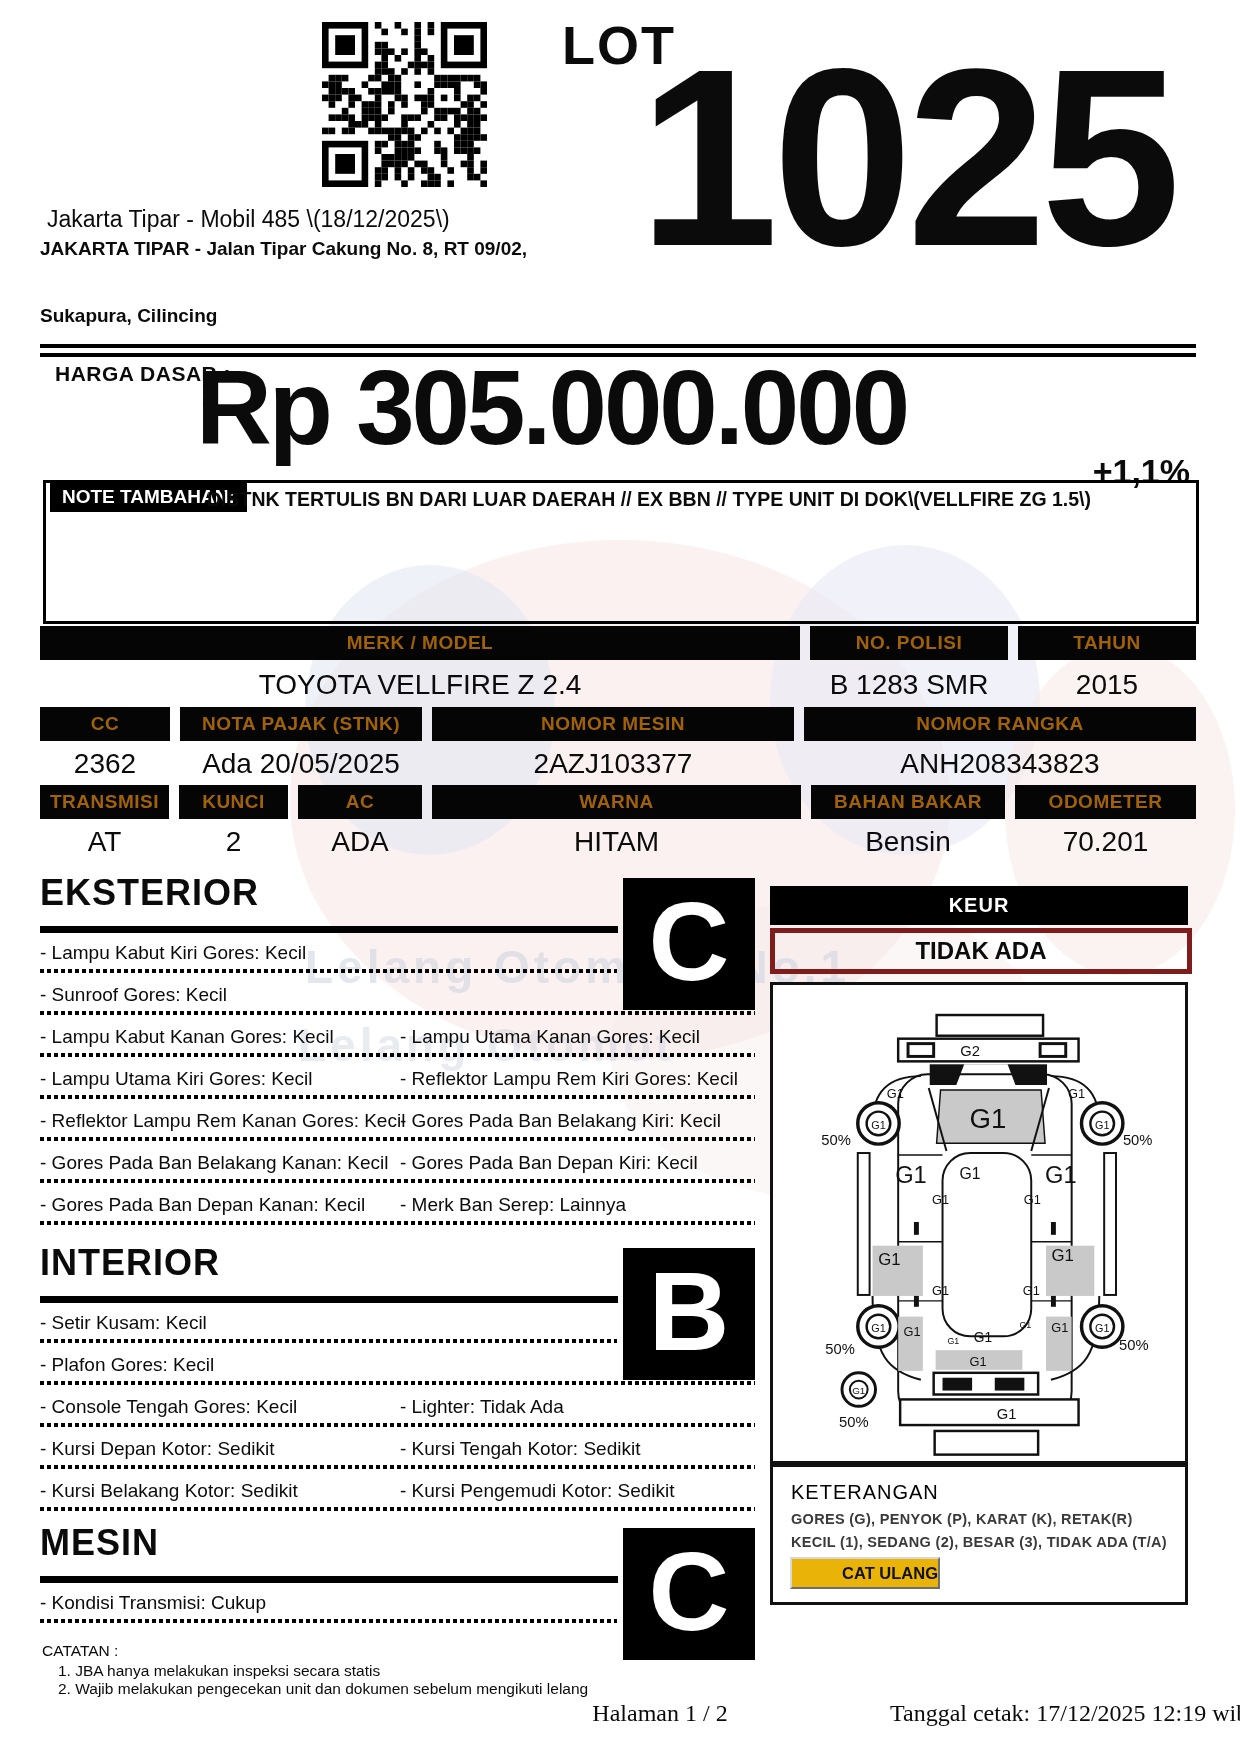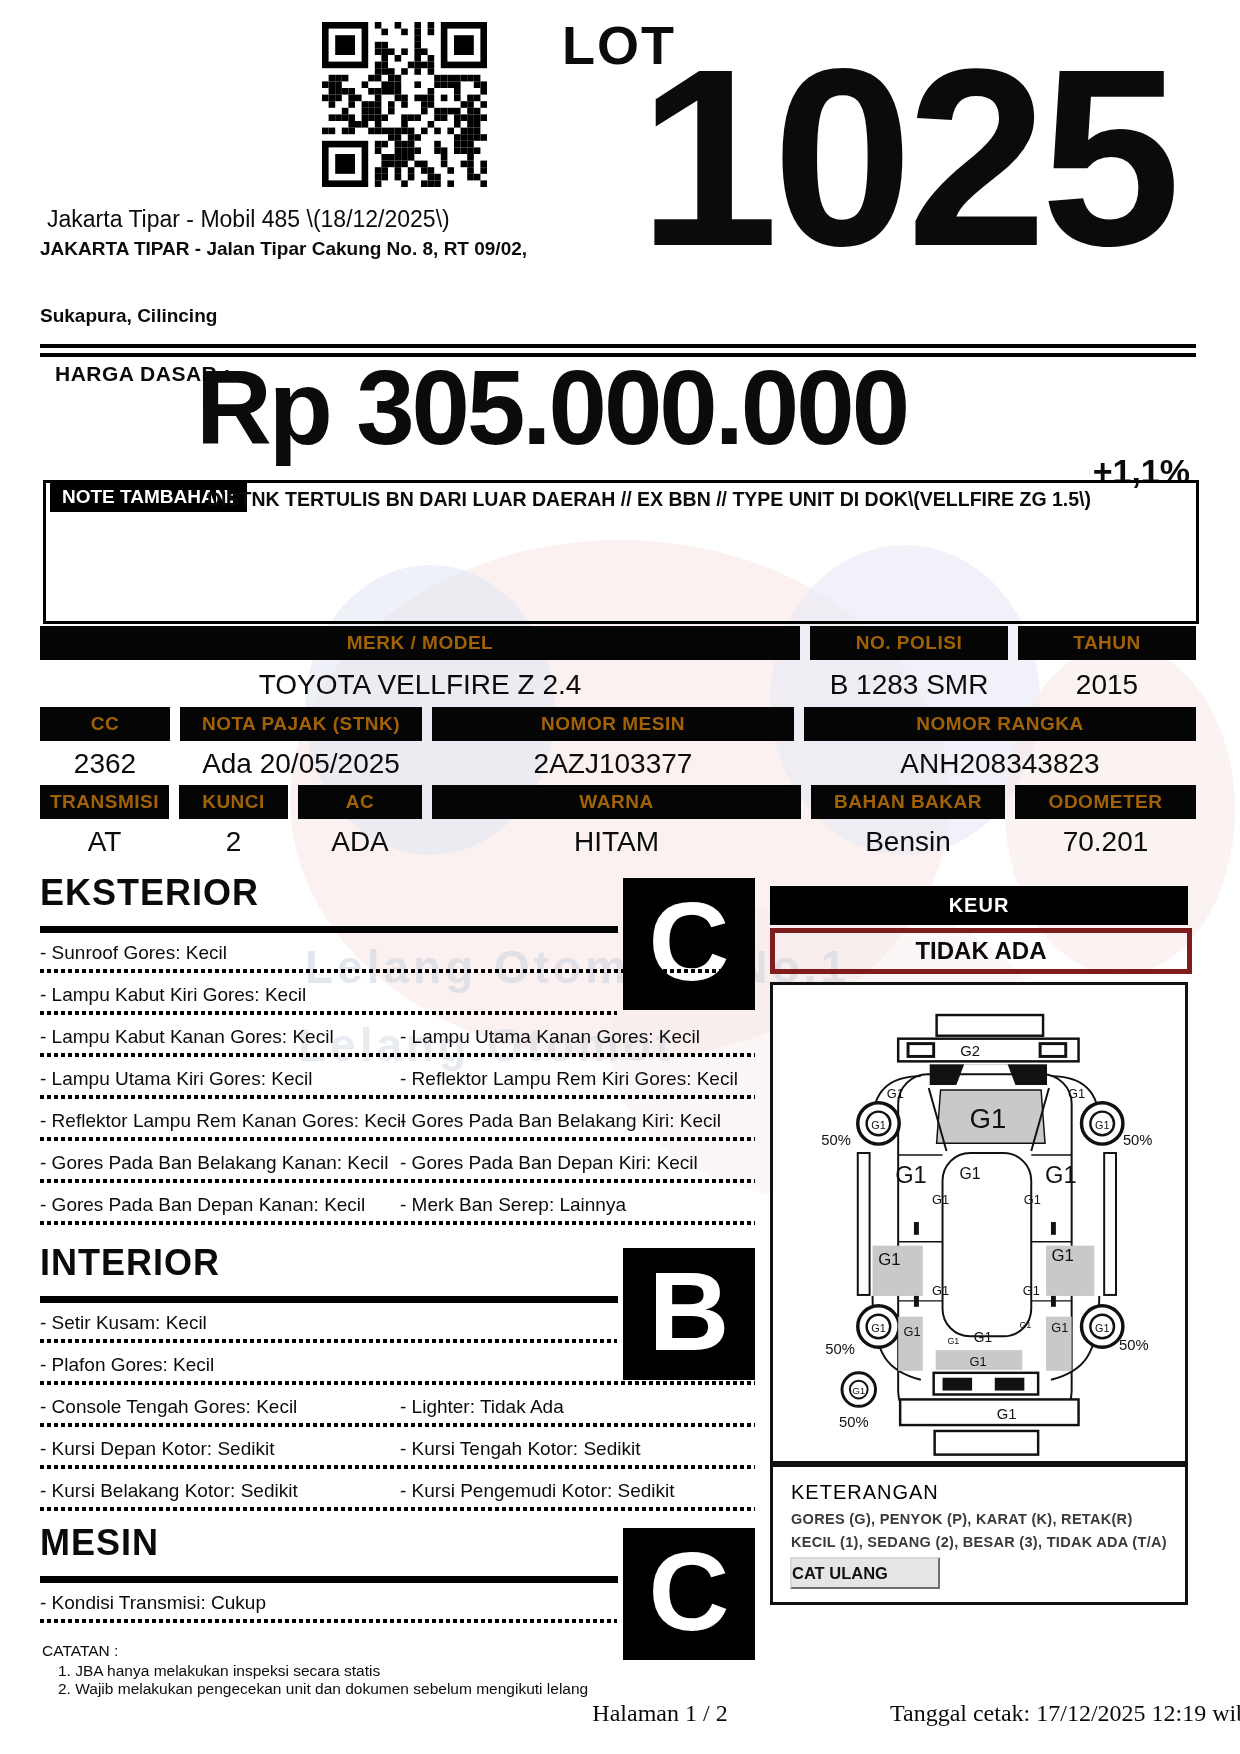--- a/index.html
+++ b/index.html
@@ -42,22 +42,22 @@
           background:repeating-linear-gradient(90deg,#000 0 4px,transparent 4px 7px);}
   .dotted.short{width:577px;}
   
   .keur-bar{background:#000;color:#fff;font-weight:bold;font-size:20px;text-align:center;
             line-height:39px;letter-spacing:1px;}
   .keur-value{border:5px solid #7f1d1d;font-weight:bold;font-size:24px;text-align:center;line-height:36px;}
   .diagram-box{border:3px solid #111;background:#fff;}
   .ket-box{border:3px solid #111;border-top-width:5px;background:#fff;}
   .ket-title{font-size:20px;letter-spacing:1px;color:#000000;}
   .ket-line{font-size:14.5px;font-weight:bold;color:#3a3a3a;letter-spacing:.3px;}
-  .cat-ulang{background:#e5e5e5;border:2px solid;border-color:#d8d8d8 #6e6e6e #6e6e6e #d8d8d8;
-             font-weight:bold;font-size:16.5px;text-align:left;line-height:28px;color:#111;}
+  .cat-ulang{background:#eab308;border:2px solid;border-color:#d8d8d8 #6e6e6e #6e6e6e #d8d8d8;
+             font-weight:bold;font-size:16.5px;text-align:right;line-height:28px;color:#111;}
   
   .catatan-title{font-size:15.5px;}
   .catatan-item{font-size:15.5px;}
   .footer-text{font-size:24px;white-space:nowrap;font-family:Liberation Serif, serif;}
 </style>
 </head>
 <body>
 
 <div class="page">
 
@@ -362,26 +362,26 @@
       <div class="spec-v-cell">Bensin</div>
       <div class="spec-v-cell">70.201</div>
     </div>
 
   <div>
     <div class="abs sec-title" style="left:40px;top:872px;">EKSTERIOR</div>
     <div class="abs sec-underline" style="left:40px;top:926px;"></div>
     <div class="abs grade-box" style="left:623px;top:878px;">C</div>
     <div class="abs sec-rows" style="left:40px;top:940px;">
         <div class="item-row">
-          <span class="it-left">- Sunroof Gores: Kecil</span>
-          <div class="dotted"></div>
-        </div>
-        <div class="item-row">
           <span class="it-left">- Lampu Kabut Kiri Gores: Kecil</span>
           <div class="dotted short"></div>
+        </div>
+        <div class="item-row">
+          <span class="it-left">- Sunroof Gores: Kecil</span>
+          <div class="dotted"></div>
         </div>
         <div class="item-row">
           <span class="it-left">- Lampu Kabut Kanan Gores: Kecil</span>
           <span class="it-right">- Lampu Utama Kanan Gores: Kecil</span>
           <div class="dotted"></div>
         </div>
         <div class="item-row">
           <span class="it-left">- Lampu Utama Kiri Gores: Kecil</span>
           <span class="it-right">- Reflektor Lampu Rem Kiri Gores: Kecil</span>
           <div class="dotted"></div>

